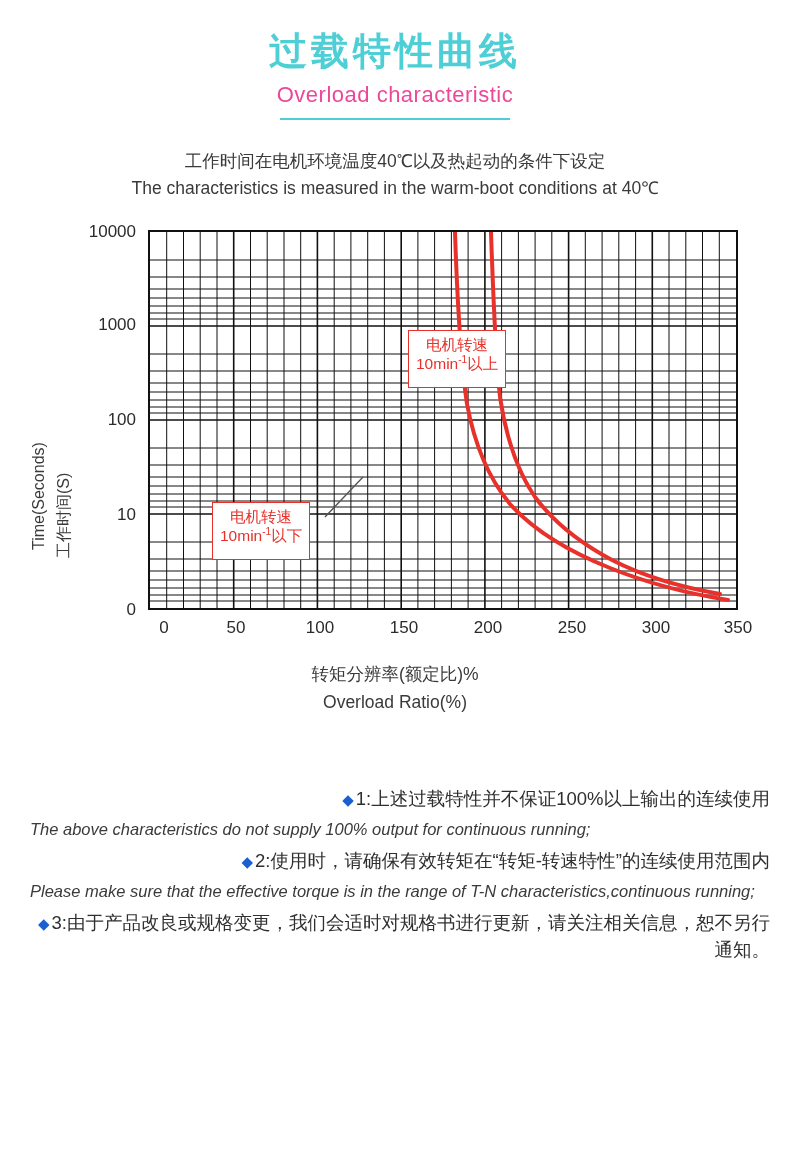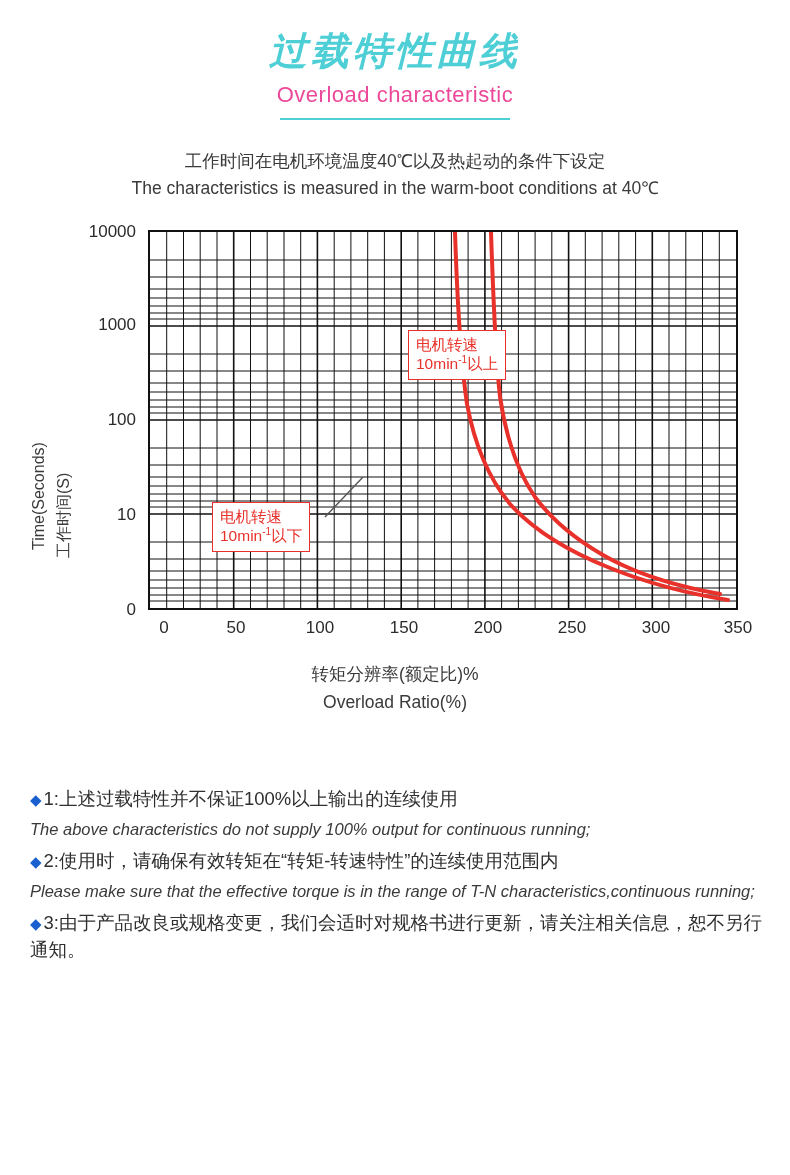--- a/index.html
+++ b/index.html
@@ -21,21 +21,20 @@
   .header {
     text-align: center;
     padding-top: 30px;
   }
   .title-cn {
     font-size: 38px;
     font-weight: bold;
     color: #4ecfd6;
     letter-spacing: 4px;
     line-height: 1.15;
-    font-style: italic;
   }
   .title-en {
     font-size: 22px;
     color: #ec4899;
     margin-top: 8px;
     letter-spacing: 0.5px;
   }
   .title-rule {
     width: 230px;
     height: 2px;
@@ -136,39 +135,41 @@
   }
 
   
   .anno {
     position: absolute;
     border: 1.5px solid #e8312a;
     background: #fff;
     color: #e8312a;
     font-size: 15.5px;
     line-height: 1.25;
-    padding: 4px 7px 5px 7px;
+    padding: 4px 7px 13px 7px;
     white-space: nowrap;
+    text-align: center;
   }
   .anno sup { font-size: 10px; vertical-align: super; }
   .anno-upper { left: 408px; top: 110px; }
   .anno-lower { left: 212px; top: 282px; }
 
   
   .notes {
     position: absolute;
     left: 30px;
     top: 780px;
     width: 740px;
   }
   .note-cn {
     font-size: 18.5px;
     color: #2f2f2f;
     line-height: 1.45;
     margin-top: 6px;
+    text-align: right;
   }
   .note-cn .bullet {
     color: #1a5fd0;
     font-size: 15px;
     margin-right: 2px;
   }
   .note-en {
     font-size: 16.5px;
     color: #3a3a3a;
     line-height: 1.6;

